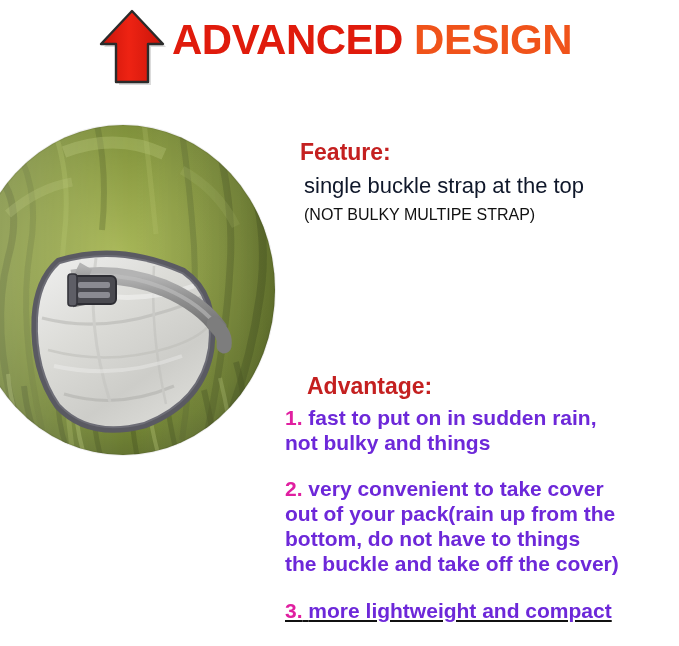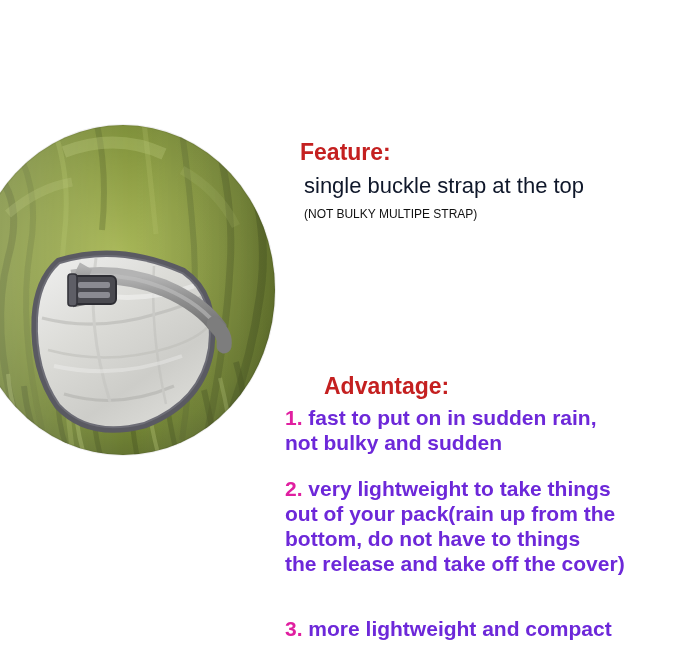--- a/index.html
+++ b/index.html
@@ -79,48 +79,68 @@
   }
   #feature-line-1 {
     color: #0f172a;
     font-size: 22px;
     line-height: 30px;
     margin: 4px 0 0 4px;
     white-space: nowrap;
   }
   #feature-line-2 {
     color: #111111;
-    font-size: 12px;
+    font-size: 16px;
     line-height: 27px;
     margin: 0 0 0 4px;
     white-space: nowrap;
   }
-  #advantage-heading { margin-left: 39px; }
+  #advantage-heading { margin-left: 22px; }
   .adv-item {
     color: #111111;
     font-size: 21px;
     font-weight: bold;
     line-height: 25px;
     margin: 0;
   }
   .adv-item .num {
     color: #e01fa0;
     font-weight: bold;
   }
   .adv-item .txt { color: #6d28d9; }
   #adv-1 { margin-top: 4px; }
   #adv-2 { margin-top: 21px; }
-  #adv-3 { margin-top: 40px; }
+  #adv-3 { margin-top: 22px; text-decoration: underline; }
   .adv-line { display: block; white-space: nowrap; }
 </style>
 </head>
 <body>
 
 <div id="page">
 
+  <div id="header">
+
+    <div id="arrow-icon">
+      <svg width="68" height="78" viewBox="0 0 68 78">
+        <defs>
+          <linearGradient id="arrGrad" x1="0" y1="0" x2="1" y2="0">
+            <stop offset="0%" stop-color="#c8140a"></stop>
+            <stop offset="45%" stop-color="#ee2313"></stop>
+            <stop offset="100%" stop-color="#c8140a"></stop>
+          </linearGradient>
+        </defs>
+        <polygon points="34,3 65,36 50,36 50,74 18,74 18,36 3,36" fill="#b0b0b0" transform="translate(3,3)" opacity="0.45"></polygon>
+        <polygon points="34,3 65,36 50,36 50,74 18,74 18,36 3,36" fill="url(#arrGrad)" stroke="#2b2b2b" stroke-width="2.4" stroke-linejoin="round"></polygon>
+      </svg>
+    </div>
+
+    <div id="headline">
+      <span class="w1">ADVANCED</span><span>&nbsp;</span><span class="w2">DESIGN</span>
+    </div>
+  </div>
 
   <div id="product-photo">
     <svg width="322" height="342" viewBox="0 0 322 342">
       <defs>
         <radialGradient id="greenBody" cx="48%" cy="40%" r="68%">
           <stop offset="0%" stop-color="#a9b857"></stop>
           <stop offset="42%" stop-color="#8a9b40"></stop>
           <stop offset="78%" stop-color="#6e8030"></stop>
           <stop offset="100%" stop-color="#55642a"></stop>
         </radialGradient>
@@ -231,31 +251,31 @@
   </div>
 
   <div id="advantage-block">
     <p class="section-heading" id="advantage-heading">Advantage:</p>
 
     <p class="adv-item" id="adv-1">
       <span class="adv-line">
         <span class="num">1.</span>
         <span class="txt">fast to put on in sudden rain,</span>
       </span>
-      <span class="adv-line txt">not bulky and sudden</span>
+      <span class="adv-line txt">not bulky and things</span>
     </p>
 
     <p class="adv-item" id="adv-2">
       <span class="adv-line">
         <span class="num">2.</span>
-        <span class="txt">very lightweight to take things</span>
+        <span class="txt">very convenient to take cover</span>
       </span>
       <span class="adv-line txt">out of your pack(rain up from the</span>
       <span class="adv-line txt">bottom, do not have to things</span>
-      <span class="adv-line txt">the release and take off the cover)</span>
+      <span class="adv-line txt">the buckle and take off the cover)</span>
     </p>
 
     <p class="adv-item" id="adv-3">
       <span class="adv-line">
         <span class="num">3.</span>
         <span class="txt">more lightweight and compact</span>
       </span>
     </p>
   </div>
 

